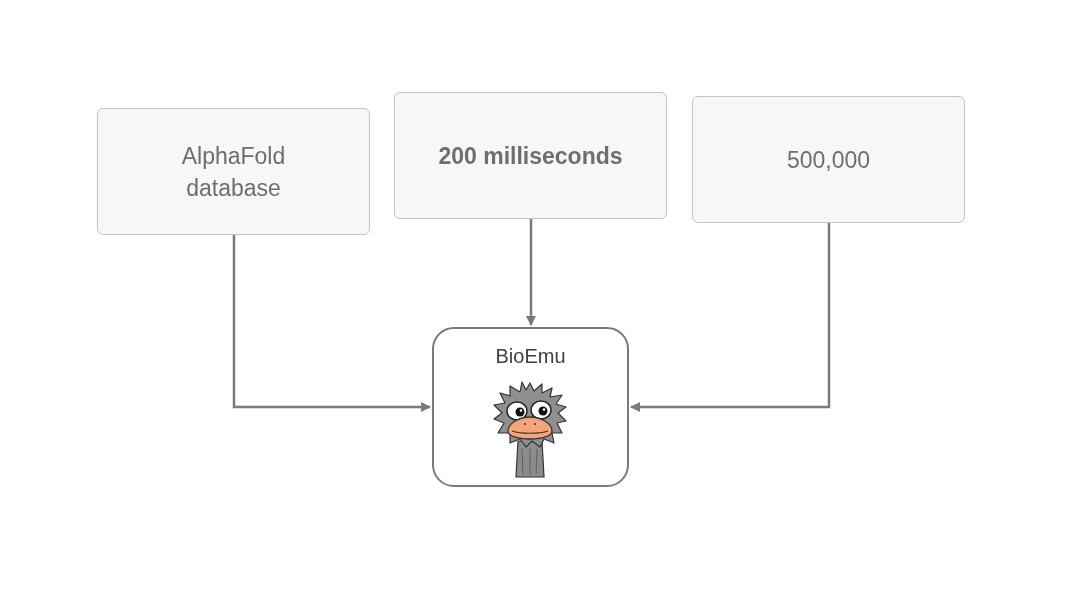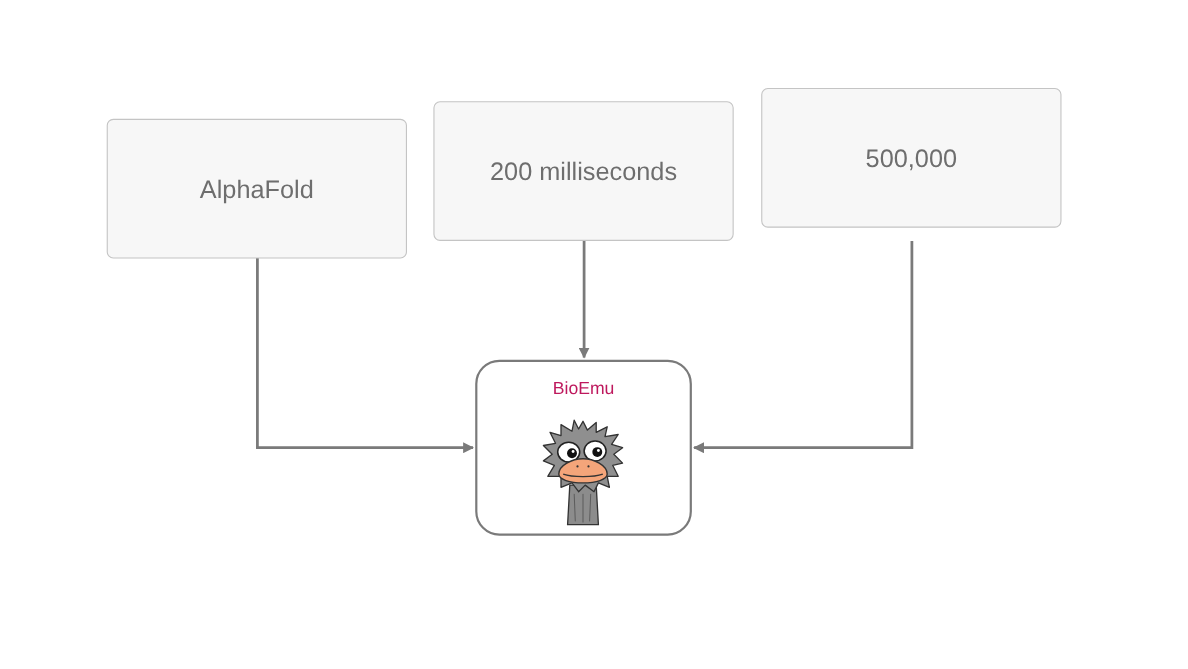--- a/index.html
+++ b/index.html
@@ -6,48 +6,49 @@
   body { width: 1080px; height: 608px; position: relative; overflow: hidden;
          font-family: "Liberation Sans", "DejaVu Sans", sans-serif; }
   .box {
     position: absolute; box-sizing: border-box;
     background: #f7f7f7; border: 1.5px solid #c4c4c4; border-radius: 6px;
     display: flex; align-items: center; justify-content: center; text-align: center;
     color: #6e6e6e; font-size: 23px; line-height: 32px;
   }
   .box span { display: block; }
   #box-alphafold { left: 97px; top: 108px; width: 273px; height: 127px; }
-  #box-md { left: 394px; top: 92px; width: 273px; height: 127px; }
-  #box-exp { left: 692px; top: 80px; width: 273px; height: 127px; }
+  #box-md { left: 394px; top: 92px; width: 273px; height: 127px; font-weight: bold; }
+  #box-exp { left: 692px; top: 96px; width: 273px; height: 127px; }
   .center {
     position: absolute; left: 432px; top: 327px; width: 197px; height: 160px; box-sizing: border-box;
     border: 2.5px solid #7a7a7a; border-radius: 22px; background: #fff;
   }
   .center .title { position: absolute; top: 16px; left: 0; right: 0; text-align: center;
-    color: #be185d; font-size: 16px; }
+    color: #404040; font-size: 20px; }
   .center svg.emu { position: absolute; left: 56px; top: 50px; }
   svg.arrows { position: absolute; left: 0; top: 0; }
 </style>
 </head>
 <body>
 
 <svg class="arrows" width="1080" height="608">
   <defs>
     <marker id="ah" markerWidth="10" markerHeight="10" refX="9" refY="5" orient="auto" markerUnits="userSpaceOnUse">
       <path d="M0,0 L10,5 L0,10 z" fill="#7a7a7a"></path>
     </marker>
   </defs>
   <path d="M234,219 L234,407 L430,407" fill="none" stroke="#7a7a7a" stroke-width="2.5" marker-end="url(#ah)"></path>
   <path d="M531,219 L531,325" fill="none" stroke="#7a7a7a" stroke-width="2.5" marker-end="url(#ah)"></path>
   <path d="M829,219 L829,407 L631,407" fill="none" stroke="#7a7a7a" stroke-width="2.5" marker-end="url(#ah)"></path>
 </svg>
 
 <div class="box" id="box-alphafold">
   <div>
     <span>AlphaFold</span>
+    <span>database</span>
   </div>
 </div>
 <div class="box" id="box-md">
   <div>
     <span>200 milliseconds</span>
   </div>
 </div>
 <div class="box" id="box-exp">
   <div>
     <span>500,000</span>

